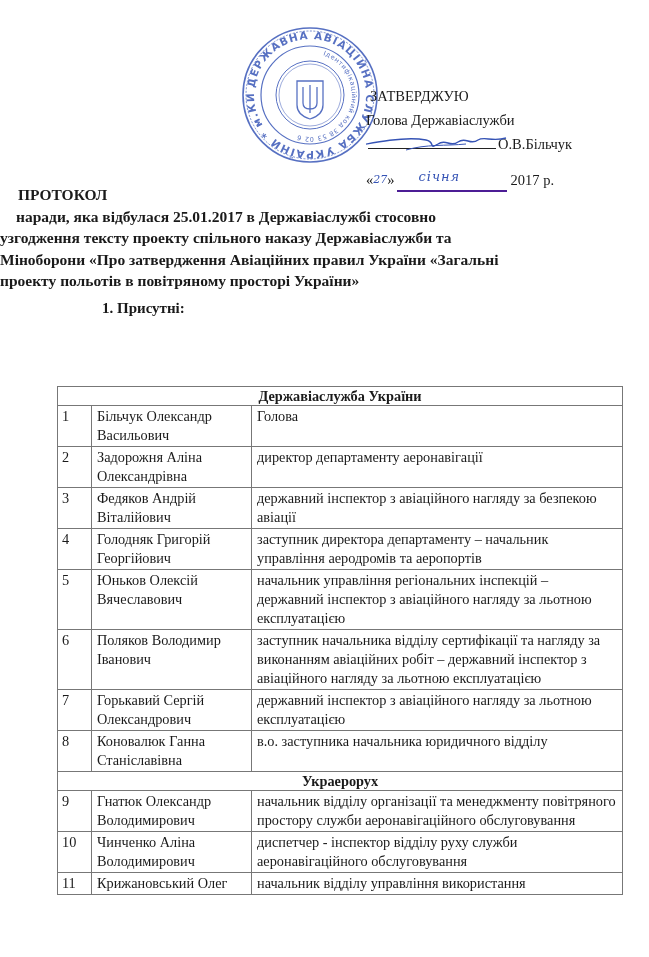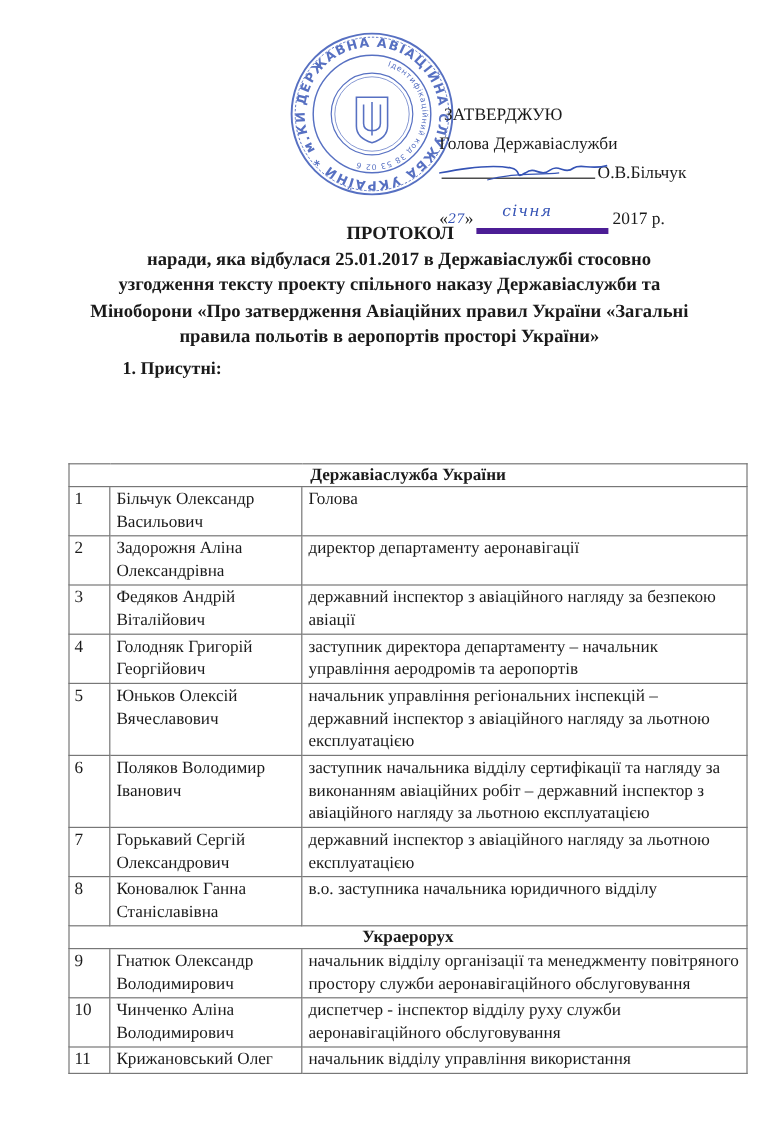--- a/index.html
+++ b/index.html
@@ -11,36 +11,36 @@
   .approval {
     position: absolute; left: 366px; top: 36px; width: 260px;
     font-size: 14.5px; line-height: 24px;
   }
   .approval .line { white-space: nowrap; position: relative; }
   .approval .l1 { padding-left: 4px; margin-top: 48px; }
   .approval .l2 { padding-left: 0px; }
   .sig-row { display: flex; }
   .sig-line { display: inline-block; width: 128px; border-bottom: 1px solid #222; height: 16px; margin-right: 2px; margin-left: 2px; }
   .date-row { display: flex; align-items: flex-end; }
-  .date-fill { display: inline-block; width: 110px; border-bottom: 5px solid #4c1d95; height: 18px; margin: 16px 4px 0 2px; position: relative; }
+  .date-fill { display: inline-block; width: 110px; border-bottom: 2px solid #4c1d95; height: 18px; margin: 16px 4px 0 2px; position: relative; }
   .hand {
     position: absolute; left: 22px; bottom: 1px;
     font-family: "DejaVu Serif", serif; font-style: italic;
     color: #3553b5; font-size: 13px; letter-spacing: 1px;
   }
   .hand-day {
     font-family: "DejaVu Serif", serif; font-style: italic;
     color: #3553b5; font-size: 11px;
   }
   .signature-svg { position: absolute; left: 0; top: 0; }
   .stamp { position: absolute; left: 240px; top: 25px; width: 140px; height: 140px; }
 
   .title-block {
     position: absolute; left: 0; top: 184px; width: 649px;
-    font-weight: bold; font-size: 15.5px; line-height: 21.5px; text-align: center;
+    font-weight: bold; font-size: 15.5px; line-height: 21.5px; 
   }
   .title-block .t-main { padding-left: 18px; }
   .title-block .t-l1 { padding-left: 16px; }
   .section-heading {
     position: absolute; left: 102px; top: 300px;
     font-weight: bold; font-size: 15px;
   }
 
   table.attendees {
     position: absolute; left: 57px; top: 386px; width: 565px;
@@ -107,21 +107,21 @@
     </span>
     <span>2017 р.</span>
   </div>
 </div>
 
 <div class="title-block">
   <div class="t-main">ПРОТОКОЛ</div>
   <div class="t-l1">наради, яка відбулася 25.01.2017 в Державіаслужбі стосовно</div>
   <div>узгодження тексту проекту спільного наказу Державіаслужби та</div>
   <div>Міноборони «Про затвердження Авіаційних правил України «Загальні</div>
-  <div>правила польотів в аеропортів просторі України»</div>
+  <div>проекту польотів в повітряному просторі України»</div>
 </div>
 
 <div class="section-heading">1. Присутні:</div>
 
 <table class="attendees">
   <colgroup>
       <col class="c-num">
       <col class="c-name">
       <col class="c-role">
     </colgroup>

